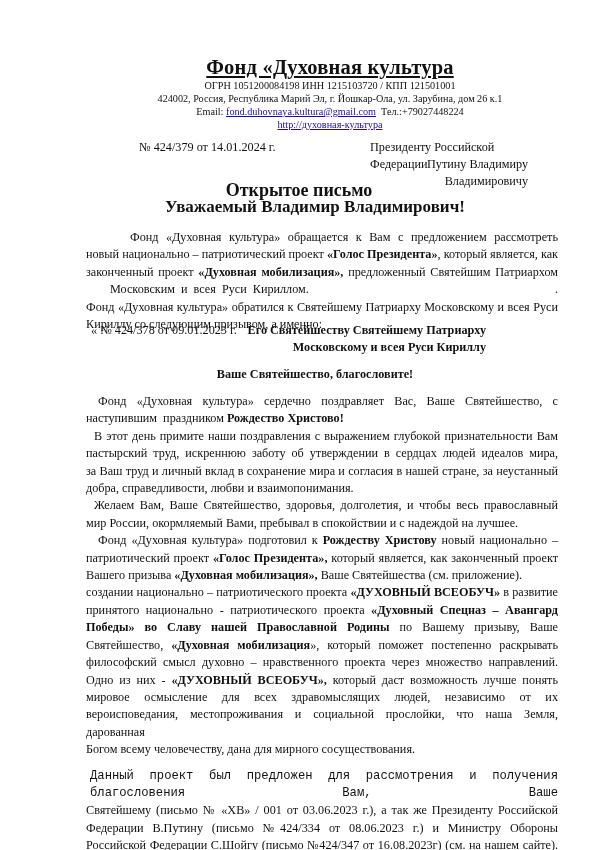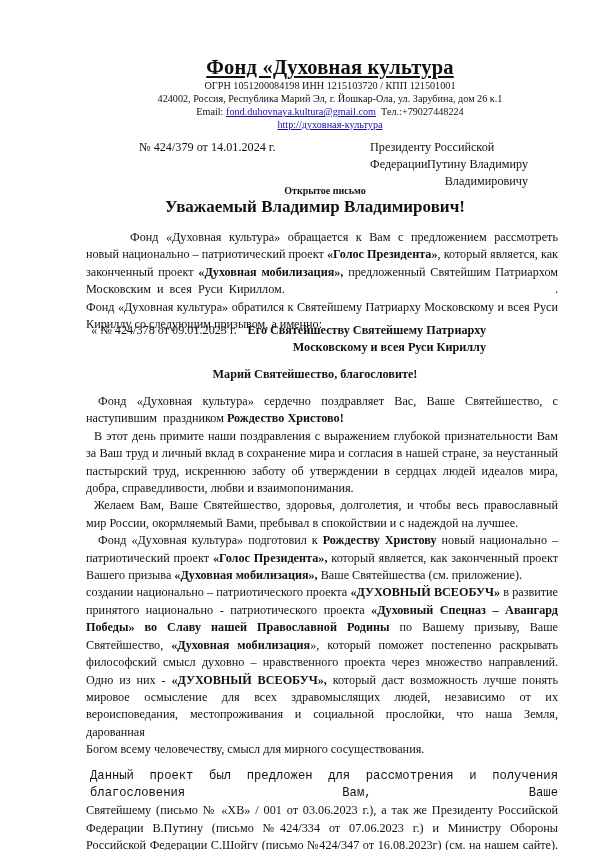--- a/index.html
+++ b/index.html
@@ -30,65 +30,65 @@
     <span>Email: </span><a class="email">fond.duhovnaya.kultura@gmail.com</a><span style="white-space:pre;">  Тел.:+79027448224</span>
   </div>
   <div class="abs hdr" style="top:118px;">
     <a class="lnk">http://духовная-культура</a>
   </div>
 
   <div class="abs txt" style="left:106px; top:139px;margin-left:33px;">№ 424/379 от 14.01.2024 г.</div>
   <div class="abs txt" style="left:370px; top:139px;">Президенту Российской Федерации</div>
   <div class="abs txt" style="left:370px; top:156px;text-align:right;">Путину Владимиру Владимировичу</div>
 
-  <div class="abs txt b center" style="left:80px; width:490px; top:182px; font-size:10px;">Открытое письмо</div>
+  <div class="abs txt b center" style="left:54px; width:490px; top:182px; font-size:18px;">Открытое письмо</div>
   <div class="abs txt b center" style="left:70px; width:490px; top:198px; font-size:17px;">Уважаемый Владимир Владимирович!</div>
 
   <div class="abs txt" style="left:86px; width:472px; top:229px;">
     <span class="jl" style="padding-left:44px;">Фонд «Духовная культура»  обращается к Вам с предложением рассмотреть</span>
     <span class="jl"><span>новый национально – патриотический проект </span><span class="b">«Голос Президента»</span><span>, который является, как</span></span>
     <span class="jl"><span>законченный проект </span><span class="b">«Духовная мобилизация»,</span><span> предложенный Святейшим Патриархом</span></span>
-    <span class="line" style="display:block; position:relative; word-spacing:3px;"><span>Московским и всея Руси Кириллом.</span><span style="position:absolute; right:0;">.</span></span>
+    <span class="line" style="display:block; position:relative; word-spacing:3px;margin-left:24px;"><span>Московским и всея Руси Кириллом.</span><span style="position:absolute; right:0;">.</span></span>
     <span class="jl">Фонд «Духовная культура» обратился к Святейшему Патриарху Московскому и всея Руси</span>
     <span class="line" style="display:block;">Кириллу со следующим призывом, а именно:</span>
   </div>
 
   <div class="abs txt" style="left:91px; top:322px;">« № 424/378 от 09.01.2023 г.</div>
   <div class="abs txt b" style="right:42px; top:322px; text-align:right;">Его Святейшеству Святейшему Патриарху</div>
   <div class="abs txt b" style="right:42px; top:339px; text-align:right;">Московскому и всея Руси Кириллу</div>
-  <div class="abs txt b center" style="left:70px; width:490px; top:366px;">Марий Святейшество, благословите!</div>
+  <div class="abs txt b center" style="left:70px; width:490px; top:366px;">Ваше Святейшество, благословите!</div>
 
   <div class="abs txt" style="left:86px; width:472px; top:393px;">
     <span class="jl" style="padding-left:12px;">Фонд «Духовная культура» сердечно поздравляет Вас, Ваше Святейшество, с</span>
     <span class="line" style="display:block;"><span style="white-space:pre;">наступившим  праздником </span><span class="b">Рождество Христово!</span></span>
 
     <span class="jl" style="padding-left:8px;">В этот день примите наши поздравления с выражением глубокой признательности Вам</span>
+    <span class="jl">пастырский труд, искреннюю заботу об утверждении в сердцах людей идеалов мира,</span>
     <span class="jl">за Ваш труд и личный вклад в сохранение мира и согласия в нашей стране, за неустанный</span>
-    <span class="jl">пастырский труд, искреннюю заботу об утверждении в сердцах людей идеалов мира,</span>
     <span class="line" style="display:block;">добра, справедливости, любви и взаимопонимания.</span>
 
     <span class="jl" style="padding-left:8px;">Желаем Вам, Ваше Святейшество, здоровья, долголетия, и чтобы весь православный</span>
     <span class="line" style="display:block;">мир России, окормляемый Вами, пребывал в спокойствии и с надеждой на лучшее.</span>
 
     <span class="jl" style="padding-left:12px;"><span>Фонд «Духовная культура» подготовил к </span><span class="b">Рождеству Христову</span><span> новый национально –</span></span>
     <span class="jl"><span>патриотический проект  </span><span class="b">«Голос Президента»,</span><span>  который является, как законченный проект</span></span>
     <span class="line" style="display:block;"><span>Вашего призыва </span><span class="b">«Духовная мобилизация»,</span><span> Ваше Святейшества (см. приложение).</span></span>
 
     <span class="jl"><span>создании национально – патриотического проекта </span><span class="b">«ДУХОВНЫЙ ВСЕОБУЧ»</span><span> в развитие</span></span>
     <span class="jl"><span>принятого национально -   патриотического проекта </span><span class="b">«Духовный Спецназ – Авангард</span></span>
     <span class="jl"><span class="b">Победы» во Славу нашей Православной Родины</span><span>  по Вашему призыву, Ваше</span></span>
     <span class="jl"><span>Святейшество,  </span><span class="b">«Духовная мобилизация</span><span>», который поможет постепенно раскрывать</span></span>
     <span class="jl">философский смысл духовно – нравственного проекта через множество направлений.</span>
     <span class="jl"><span>Одно из них -  </span><span class="b">«ДУХОВНЫЙ  ВСЕОБУЧ»,</span><span> который даст возможность лучше понять</span></span>
     <span class="jl">мировое осмысление для всех здравомыслящих людей, независимо от их</span>
     <span class="jl">вероисповедания, местопроживания и социальной прослойки, что наша Земля, дарованная</span>
-    <span class="line" style="display:block;">Богом  всему человечеству, смысл для мирного сосуществования.</span>
+    <span class="line" style="display:block;">Богом  всему человечеству, дана для мирного сосуществования.</span>
 
     <span style="display:block; height:9px;"></span>
 
     <span class="jl" style="padding-left:4px;font-family:Liberation Mono, monospace;">Данный проект был предложен для рассмотрения и получения благословения Вам, Ваше</span>
     <span class="jl">Святейшему (письмо № «ХВ» / 001 от 03.06.2023 г.), а так же Президенту Российской</span>
-    <span class="jl">Федерации В.Путину (письмо №424/334 от 07.06.2023 г.)  и Министру Обороны</span>
+    <span class="jl">Федерации В.Путину (письмо №424/334 от 08.06.2023 г.)  и Министру Обороны</span>
     <span class="jl">Российской Федерации С.Шойгу (письмо №424/347 от 16.08.2023г)  (см. на нашем сайте).</span>
 
   </div>
 
 </div>
 
 </body></html>

